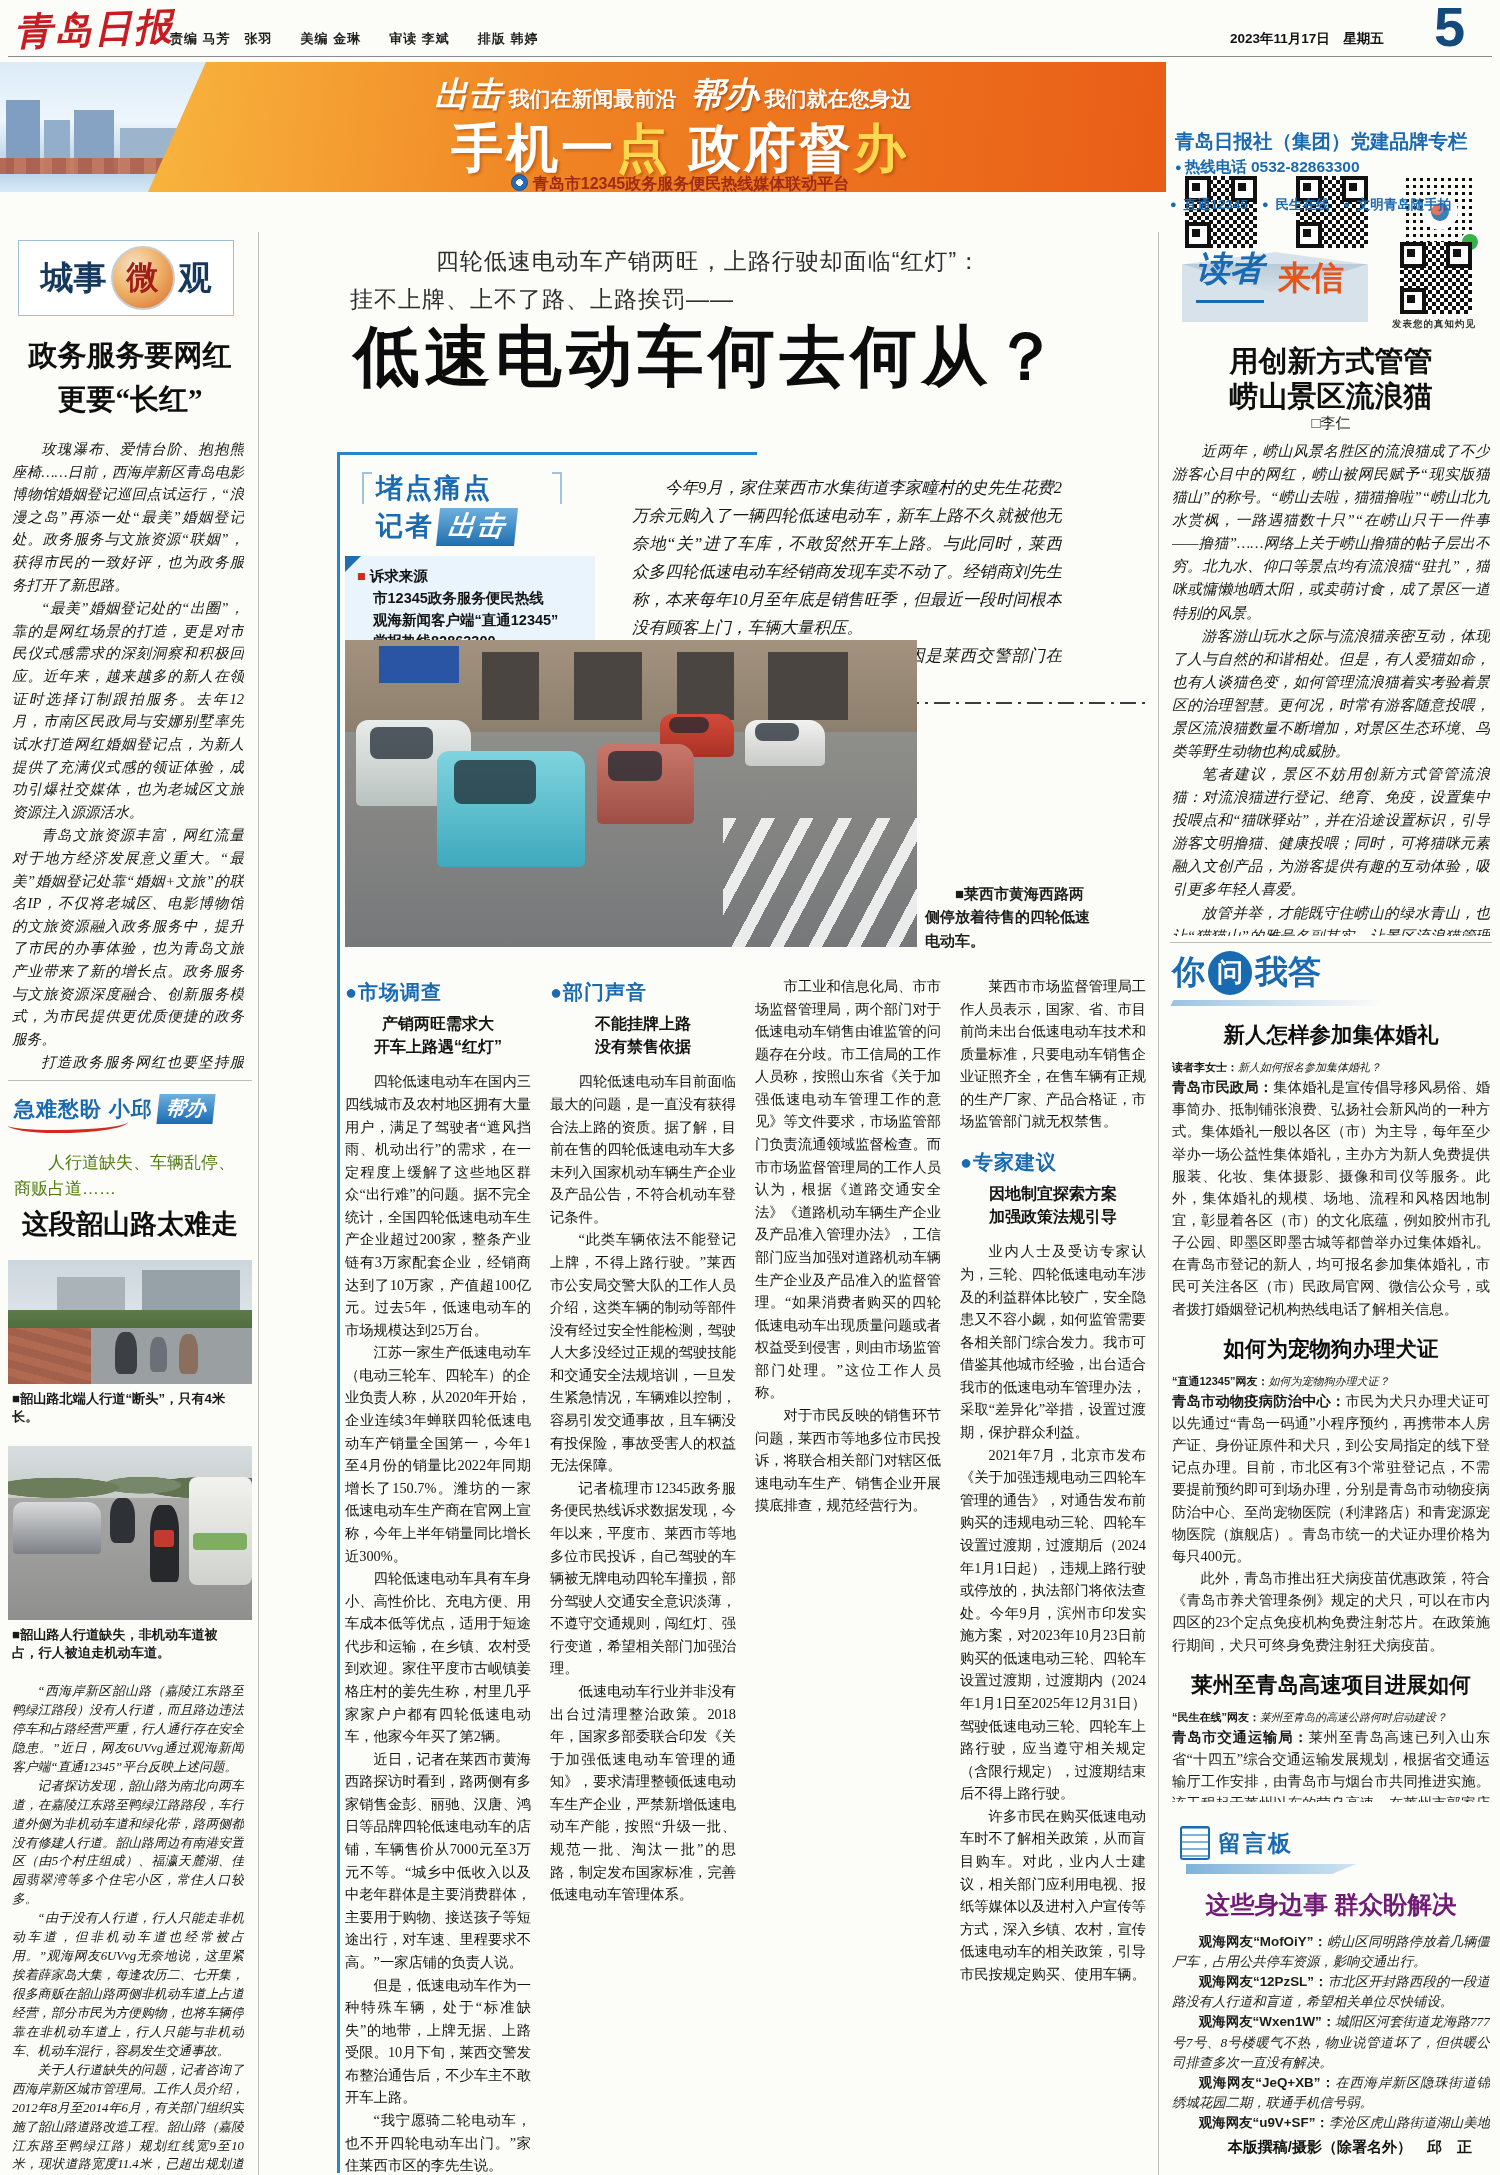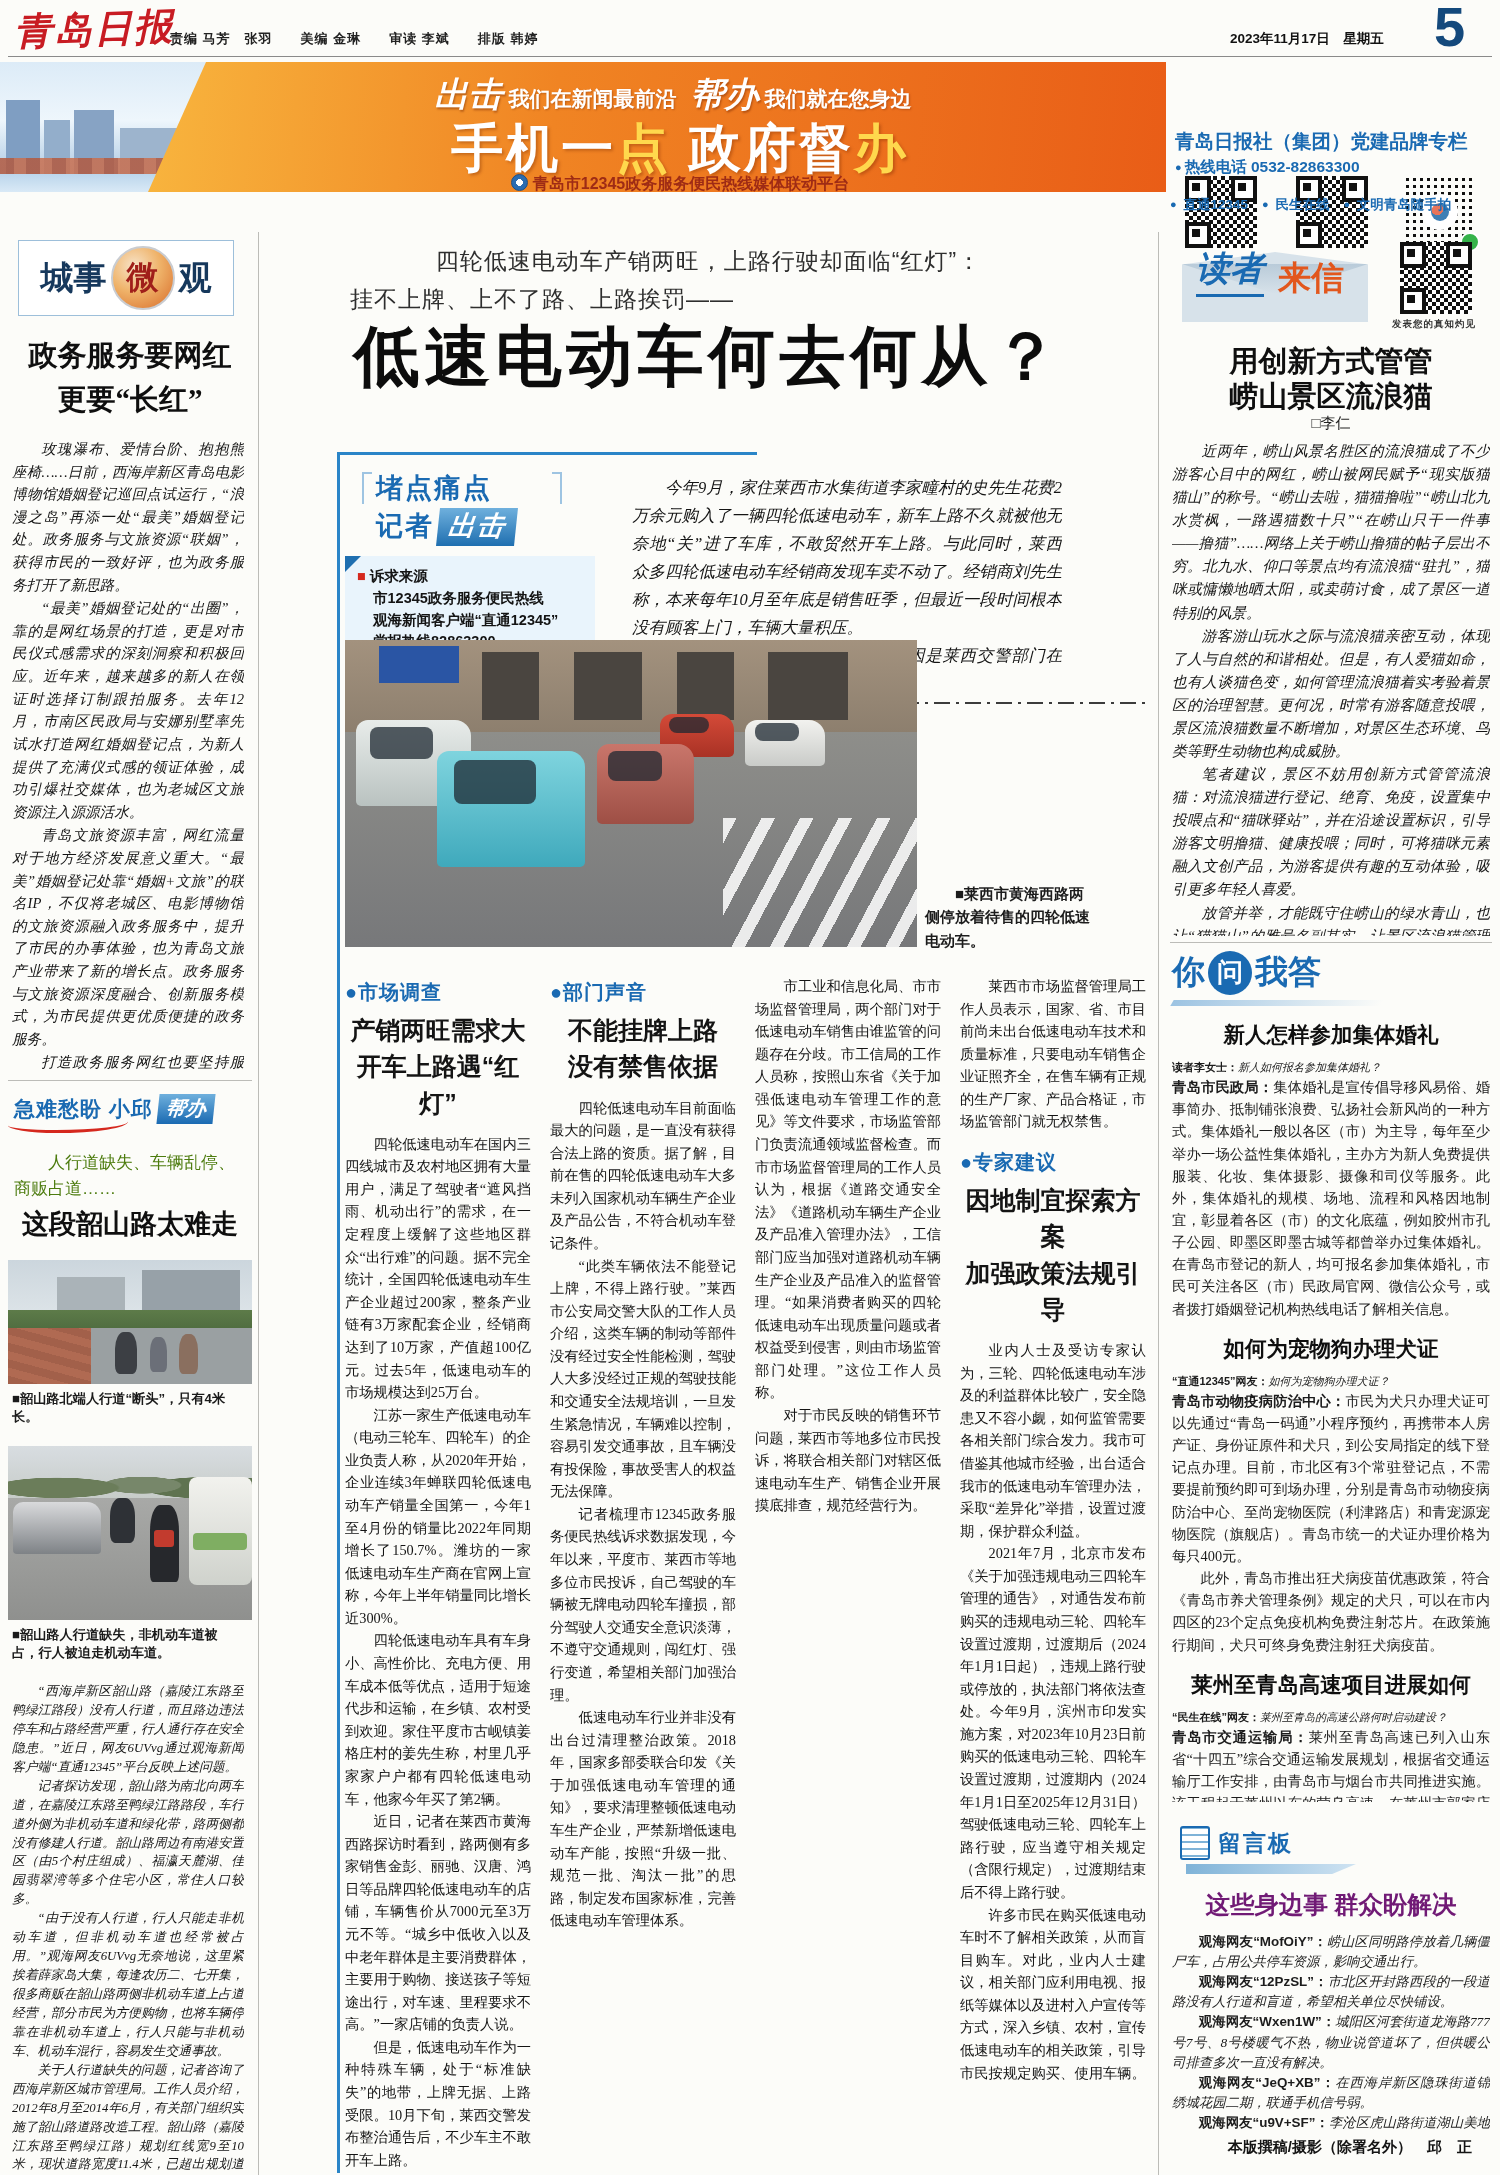--- a/index.html
+++ b/index.html
@@ -140,33 +140,33 @@
   .mp-sign{position:absolute;left:6%;top:2%;width:14%;height:12%;background:#2a55a4;}
   .mp-road{position:absolute;left:0;top:30%;width:100%;height:70%;background:linear-gradient(#8e8e8a,#77787a);}
   .mp-cross{position:absolute;right:0;top:58%;width:34%;height:42%;background:
      repeating-linear-gradient(118deg,rgba(255,255,255,.85) 0 12px,transparent 12px 34px);}
   .car{position:absolute;border-radius:12px 16px 5px 5px;}
   .car .win{position:absolute;left:12%;top:8%;width:55%;height:38%;background:rgba(30,40,50,.75);border-radius:8px;}
   .mcap{left:925px;top:882px;width:168px;font-size:15px;font-weight:bold;line-height:1.55;text-indent:2em;}
 
   .col{top:975px;width:186px;height:1198px;overflow:hidden;}
   .seg-tag{font-size:20px;font-weight:900;color:#1a6ab2;letter-spacing:1px;margin:4px 0 6px;}
-  .seg-sub{font-size:25px;font-weight:bold;color:#141414;text-align:center;line-height:1.45;}
+  .seg-sub{font-size:16px;font-weight:bold;color:#141414;text-align:center;line-height:1.45;}
   .seg-gap{height:12px;}
   .mbody p{font-size:14.3px;line-height:1.58;color:#141414;margin:0;}
   .mbody .bp{font-family:"Liberation Serif",serif;}
 
   
   .lt-badge{left:1182px;top:240px;width:200px;height:92px;}
   .env{position:absolute;left:0;top:12px;width:186px;height:70px;background:#d7e2ea;
        clip-path:polygon(0 18%,50% 0,100% 18%,100% 100%,0 100%);}
   .env-flap{position:absolute;left:0;top:24px;width:186px;height:30px;
             background:linear-gradient(180deg,#b9cbd9,#d7e2ea);clip-path:polygon(0 0,50% 100%,100% 0);}
   .lt-reader{position:absolute;left:14px;top:6px;font-size:34px;font-weight:900;color:#1a6ab2;
-             font-family:"Liberation Serif",serif;font-style:italic;border-bottom:3px solid #1a6ab2;padding-bottom:2px;}
+             font-family:"Liberation Serif",serif;font-style:italic;border-bottom:3px solid #1a6ab2;padding-bottom:8px;}
   .lt-letter{position:absolute;left:96px;top:16px;font-size:33px;font-weight:900;color:#e2571d;}
   .lt-head{left:1170px;top:344px;width:322px;text-align:center;font-size:29px;font-weight:900;color:#0f0f0f;line-height:1.2;}
   .lt-byline{left:1170px;top:414px;width:322px;text-align:center;font-size:15px;color:#222;}
   .lt-body{left:1172px;top:440px;width:318px;height:496px;overflow:hidden;font-size:14.8px;line-height:1.56;color:#141414;}
 
   .qa-badge{left:1172px;top:950px;display:flex;align-items:center;}
   .qa-b1{font-size:33px;font-weight:900;color:#1a6ab2;font-family:"Liberation Serif",serif;}
   .qa-circle{width:44px;height:44px;border-radius:50%;background:#1a6ab2;color:#fff;display:flex;align-items:center;
              justify-content:center;font-size:26px;font-weight:900;margin:0 3px;}
   .qa-under{position:absolute;left:0;top:50px;width:210px;height:6px;

